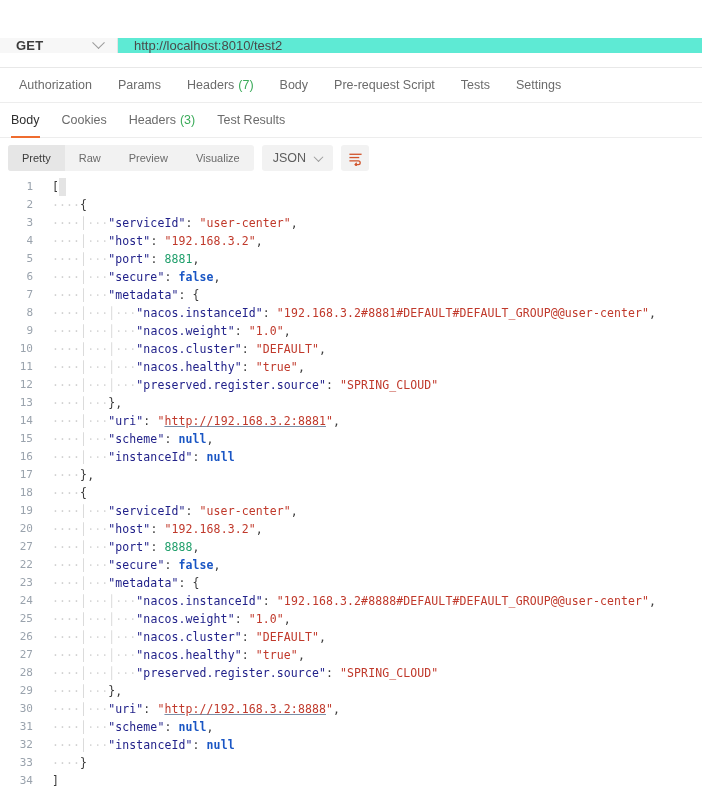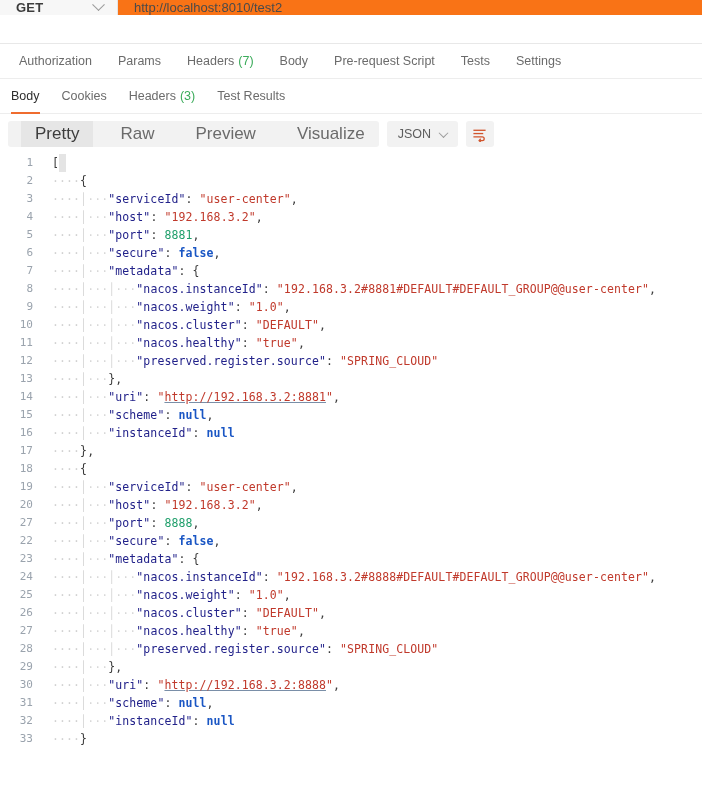--- a/index.html
+++ b/index.html
@@ -7,24 +7,25 @@
     margin: 0; padding: 0;
     width: 702px; height: 797px;
     background: #ffffff;
     font-family: "Liberation Sans", sans-serif;
     overflow: hidden;
   }
 
   
   .url-bar {
     display: flex;
-    align-items: flex-start;
+    align-items: center;
     height: 44px;
     border-bottom: 1px solid #e8e8e8;
     background: #ffffff;
+    margin-top: 24px;
   }
   .method-box {
     width: 118px;
     display: flex;
     align-items: center;
     justify-content: space-between;
     padding: 0 14px 0 16px;
     background: #f7f7f7;
     border-right: 1px solid #e4e4e4;
   }
@@ -39,21 +40,21 @@
     width: 9px; height: 9px;
     border-right: 1.4px solid #9b9b9b;
     border-bottom: 1.4px solid #9b9b9b;
     transform: rotate(45deg) translate(-2px,-2px);
   }
   .url-input {
     flex: 1;
     display: flex;
     align-items: center;
     padding-left: 16px;
-    background: #f97316;
+    background: #5eead4;
     font-size: 13px;
     color: #4a4a4a;
   }
 
   
   .req-tabs {
     display: flex;
     align-items: center;
     height: 35px;
     padding-left: 6px;
@@ -109,27 +110,26 @@
     background: #fff;
   }
   .seg {
     display: flex;
     background: #f2f2f2;
     border-radius: 3px;
     overflow: hidden;
     height: 26px;
   }
   .seg .sbtn {
-    font-size: 17px;
+    font-size: 11px;
     color: #6b6b6b;
     padding: 0 14px;
     display: flex;
     align-items: center;
     white-space: nowrap;
-    margin-left: 13px;
   }
   .seg .sbtn.active {
     background: #e6e6e6;
     color: #3c3c3c;
   }
   .pill {
     display: flex;
     align-items: center;
     gap: 9px;
     background: #f2f2f2;
@@ -320,13 +320,14 @@
     <div class="code-row"><span class="ln">24</span><span class="code-text"><span class="ind">····</span><span class="bar">│···</span><span class="bar">│···</span><span class="k">"nacos.instanceId"</span><span class="p">: </span><span class="s">"192.168.3.2#8888#DEFAULT#DEFAULT_GROUP@@user-center"</span><span class="p">,</span></span></div>
     <div class="code-row"><span class="ln">25</span><span class="code-text"><span class="ind">····</span><span class="bar">│···</span><span class="bar">│···</span><span class="k">"nacos.weight"</span><span class="p">: </span><span class="s">"1.0"</span><span class="p">,</span></span></div>
     <div class="code-row"><span class="ln">26</span><span class="code-text"><span class="ind">····</span><span class="bar">│···</span><span class="bar">│···</span><span class="k">"nacos.cluster"</span><span class="p">: </span><span class="s">"DEFAULT"</span><span class="p">,</span></span></div>
     <div class="code-row"><span class="ln">27</span><span class="code-text"><span class="ind">····</span><span class="bar">│···</span><span class="bar">│···</span><span class="k">"nacos.healthy"</span><span class="p">: </span><span class="s">"true"</span><span class="p">,</span></span></div>
     <div class="code-row"><span class="ln">28</span><span class="code-text"><span class="ind">····</span><span class="bar">│···</span><span class="bar">│···</span><span class="k">"preserved.register.source"</span><span class="p">: </span><span class="s">"SPRING_CLOUD"</span></span></div>
     <div class="code-row"><span class="ln">29</span><span class="code-text"><span class="ind">····</span><span class="bar">│···</span><span class="p">},</span></span></div>
     <div class="code-row"><span class="ln">30</span><span class="code-text"><span class="ind">····</span><span class="bar">│···</span><span class="k">"uri"</span><span class="p">: </span><span class="s">"</span><span class="lnk">http://192.168.3.2:8888</span><span class="s">"</span><span class="p">,</span></span></div>
     <div class="code-row"><span class="ln">31</span><span class="code-text"><span class="ind">····</span><span class="bar">│···</span><span class="k">"scheme"</span><span class="p">: </span><span class="b">null</span><span class="p">,</span></span></div>
     <div class="code-row"><span class="ln">32</span><span class="code-text"><span class="ind">····</span><span class="bar">│···</span><span class="k">"instanceId"</span><span class="p">: </span><span class="b">null</span></span></div>
     <div class="code-row"><span class="ln">33</span><span class="code-text"><span class="ind">····</span><span class="p">}</span></span></div>
+    <div class="code-row"><span class="ln">34</span><span class="code-text"><span class="p">]</span></span></div>
 </div>
 
 </body></html>

